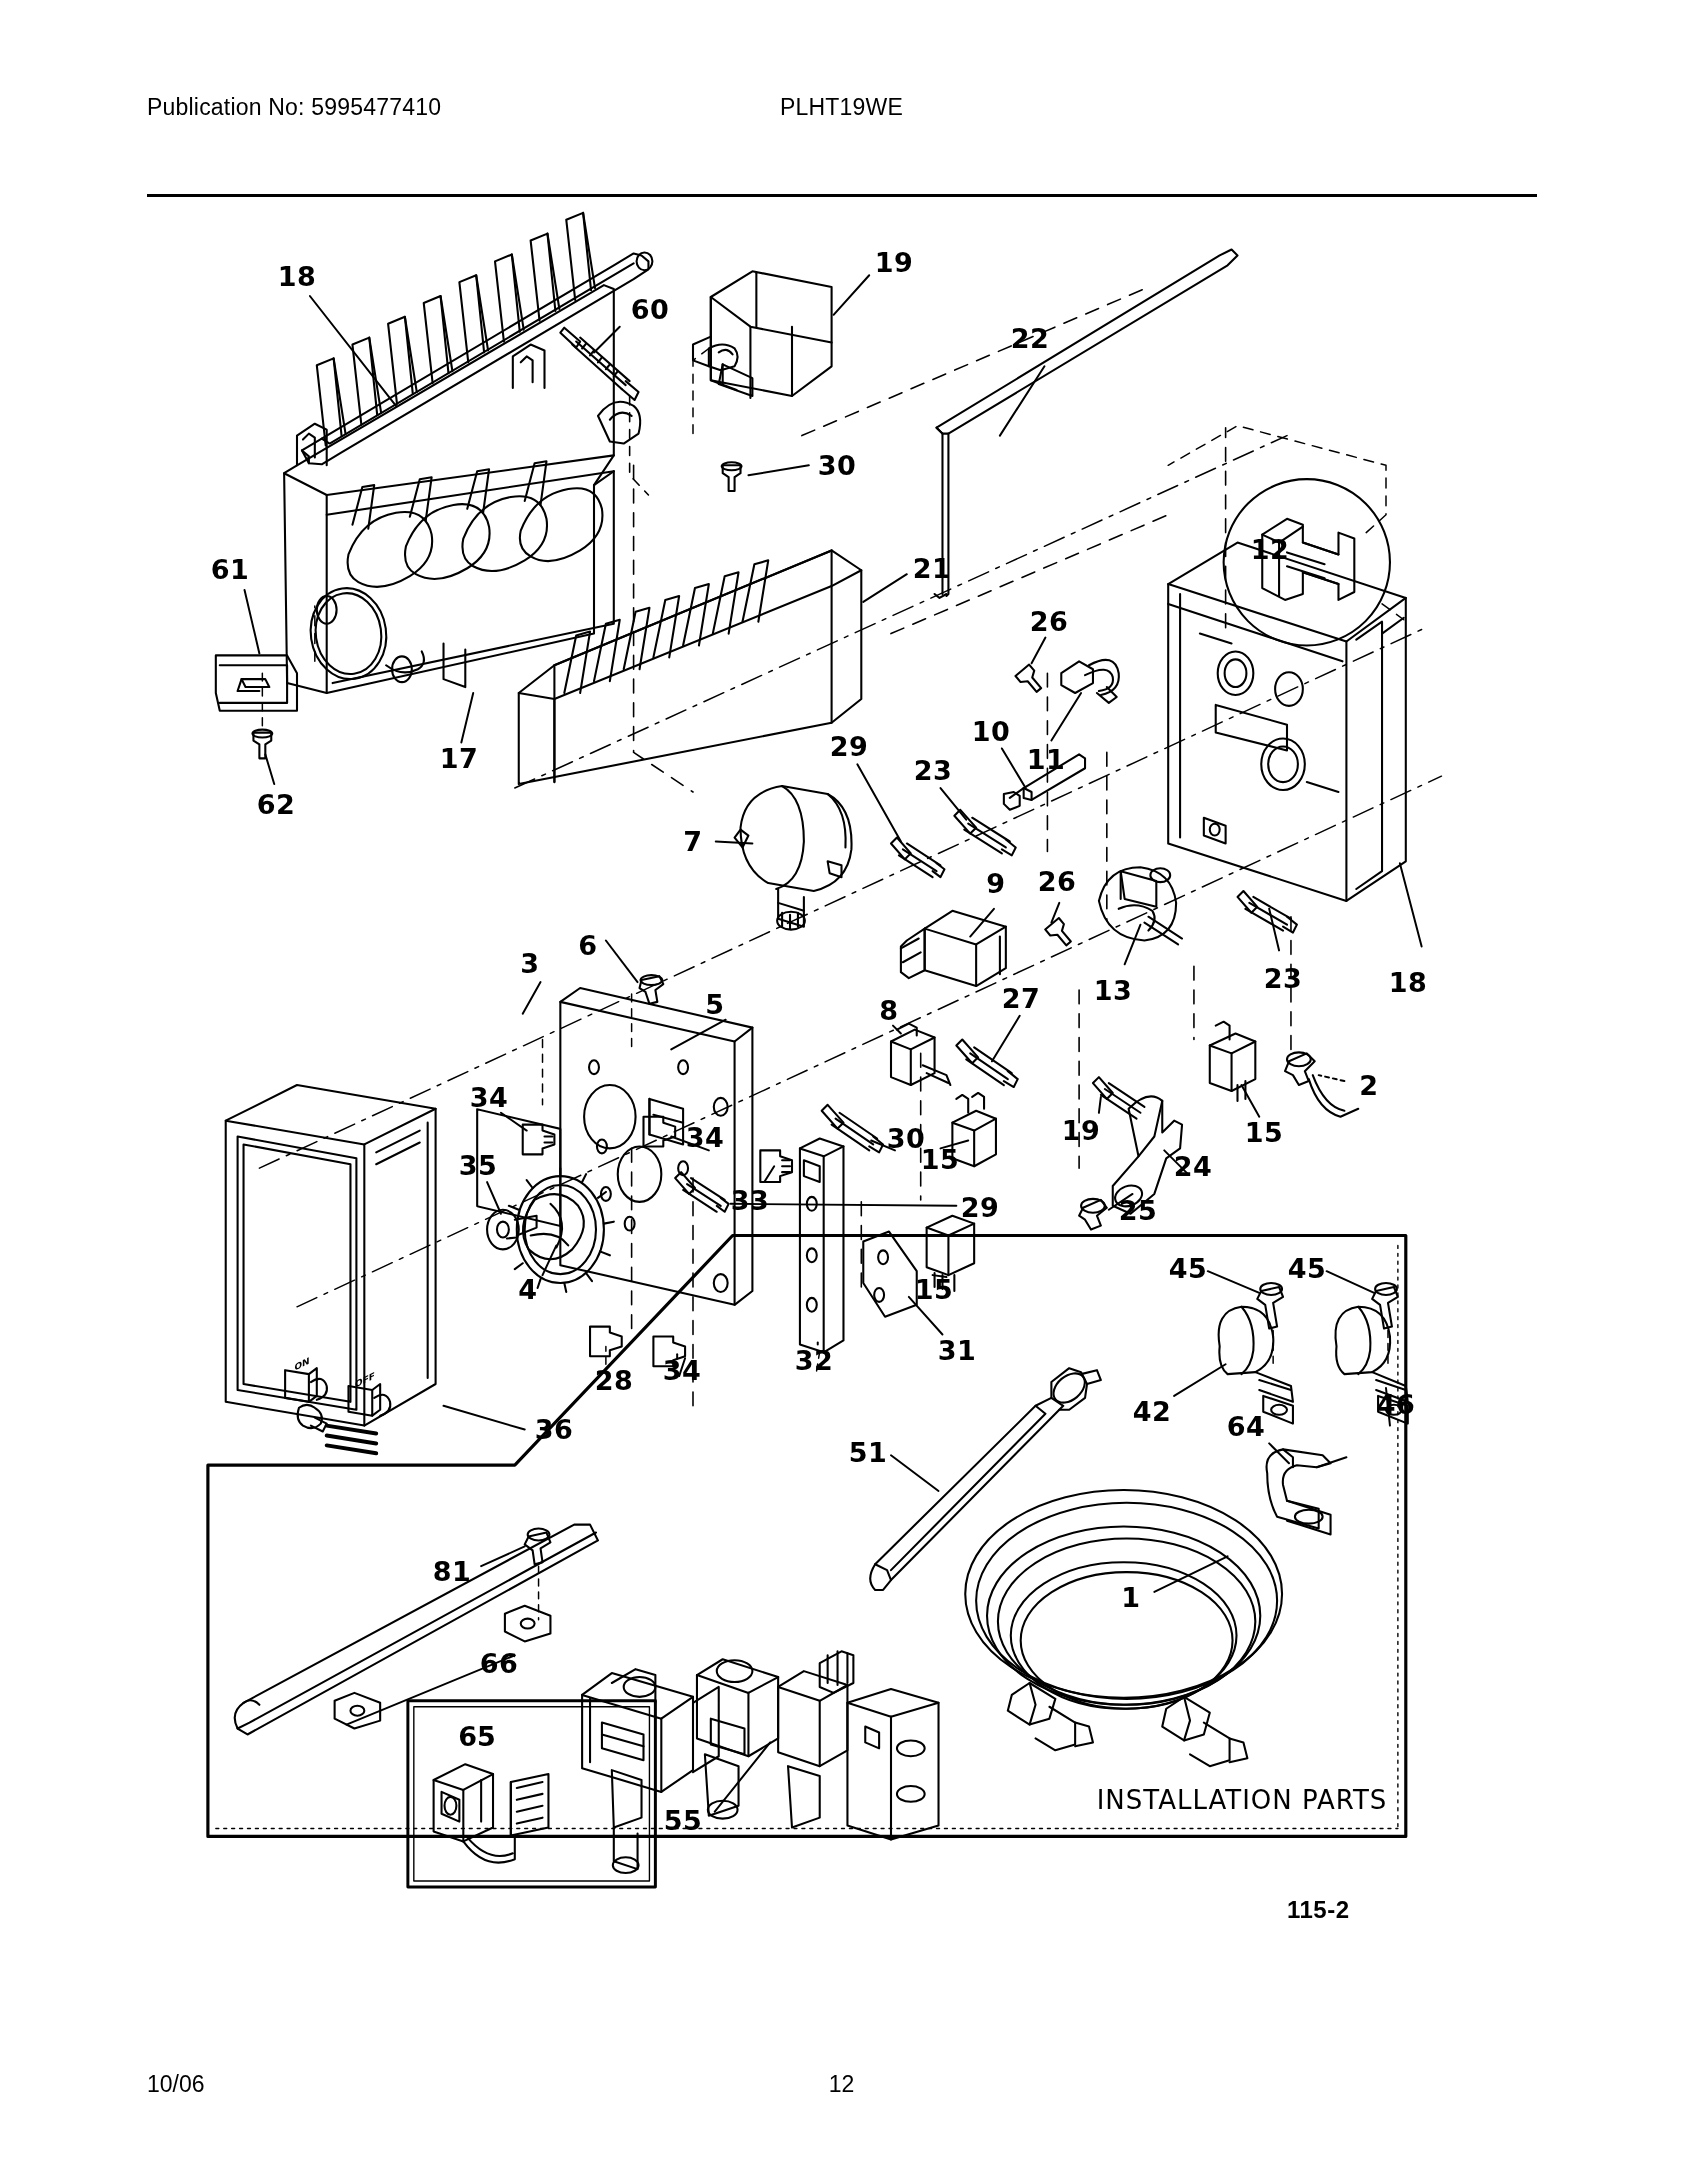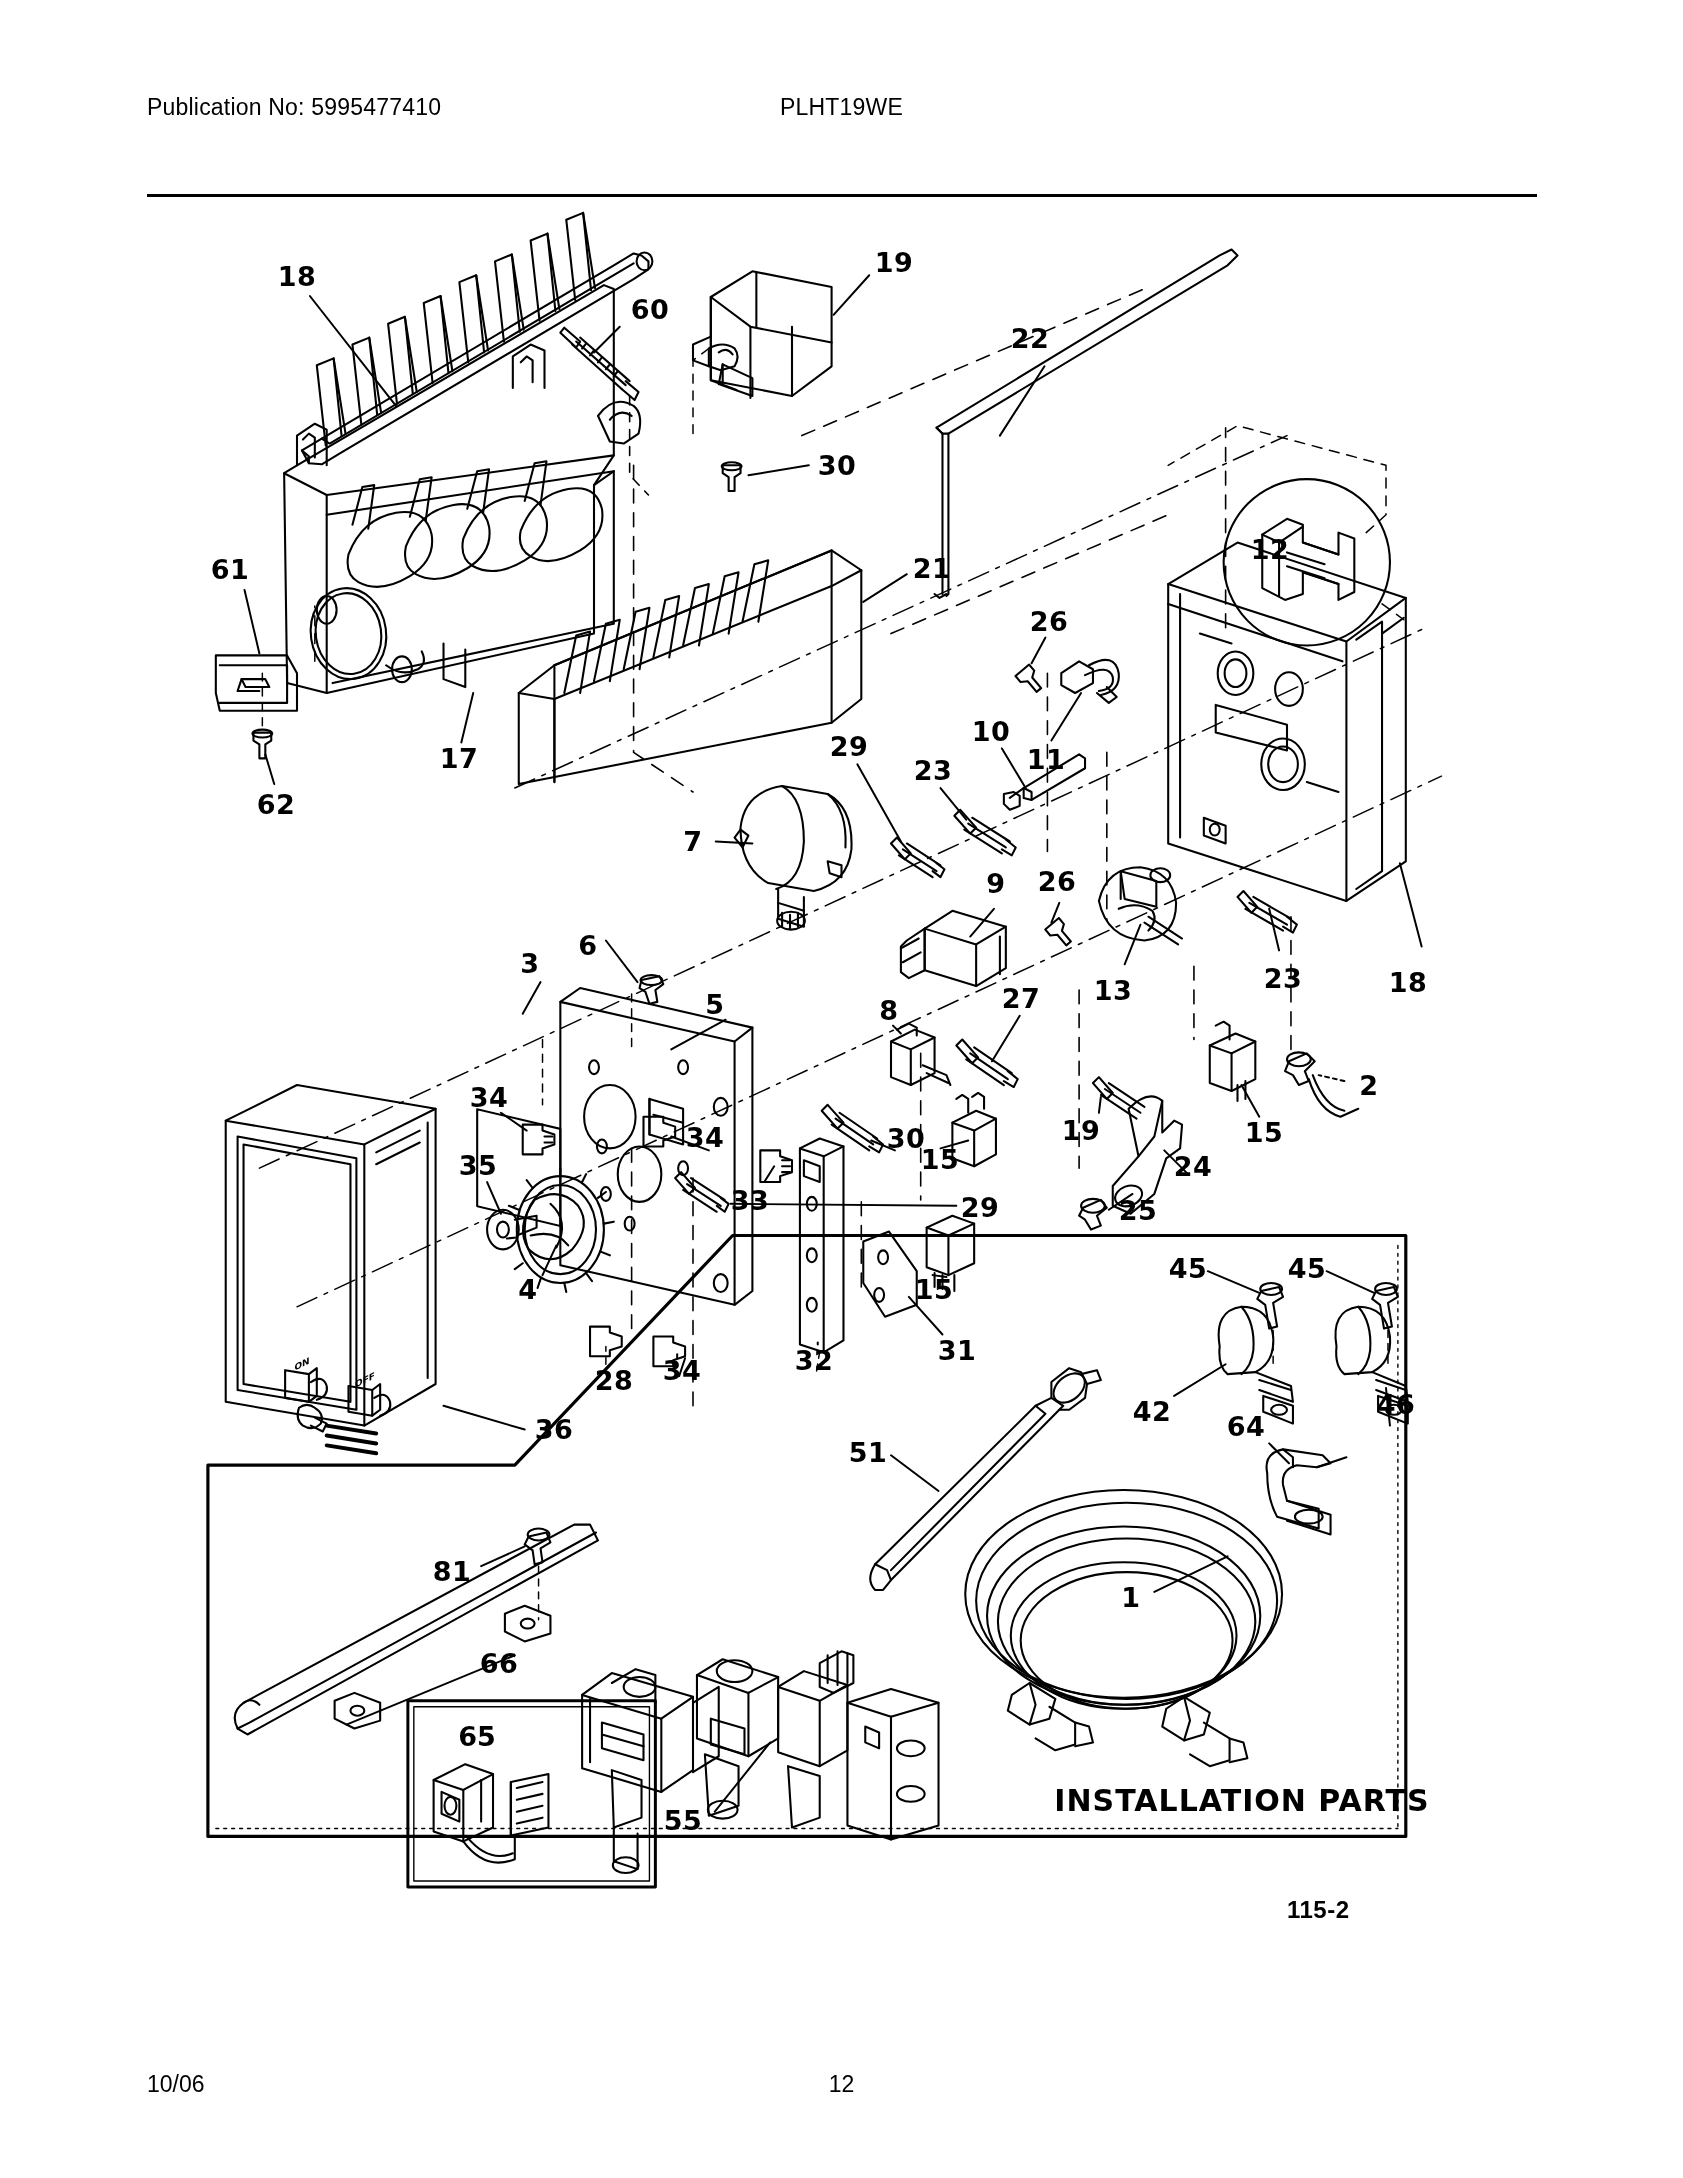--- a/index.html
+++ b/index.html
@@ -95,22 +95,22 @@
     font-weight: bold;
     font-size: 27px;
     line-height: 1;
     letter-spacing: 0.5px;
     white-space: nowrap;
     transform: translate(-50%, -50%);
   }
   .section-label {
     position: absolute;
     font-family: "DejaVu Sans", sans-serif;
-    font-weight: bold;
-    font-size: 30px;
+    font-weight: normal;
+    font-size: 26px;
     letter-spacing: 1px;
     white-space: nowrap;
     transform: translate(-50%, -50%);
   }
   .inset-label {
     position: absolute;
     font-family: "DejaVu Sans", sans-serif;
     font-weight: bold;
     font-size: 27px;
     transform: translate(-50%, -50%);

